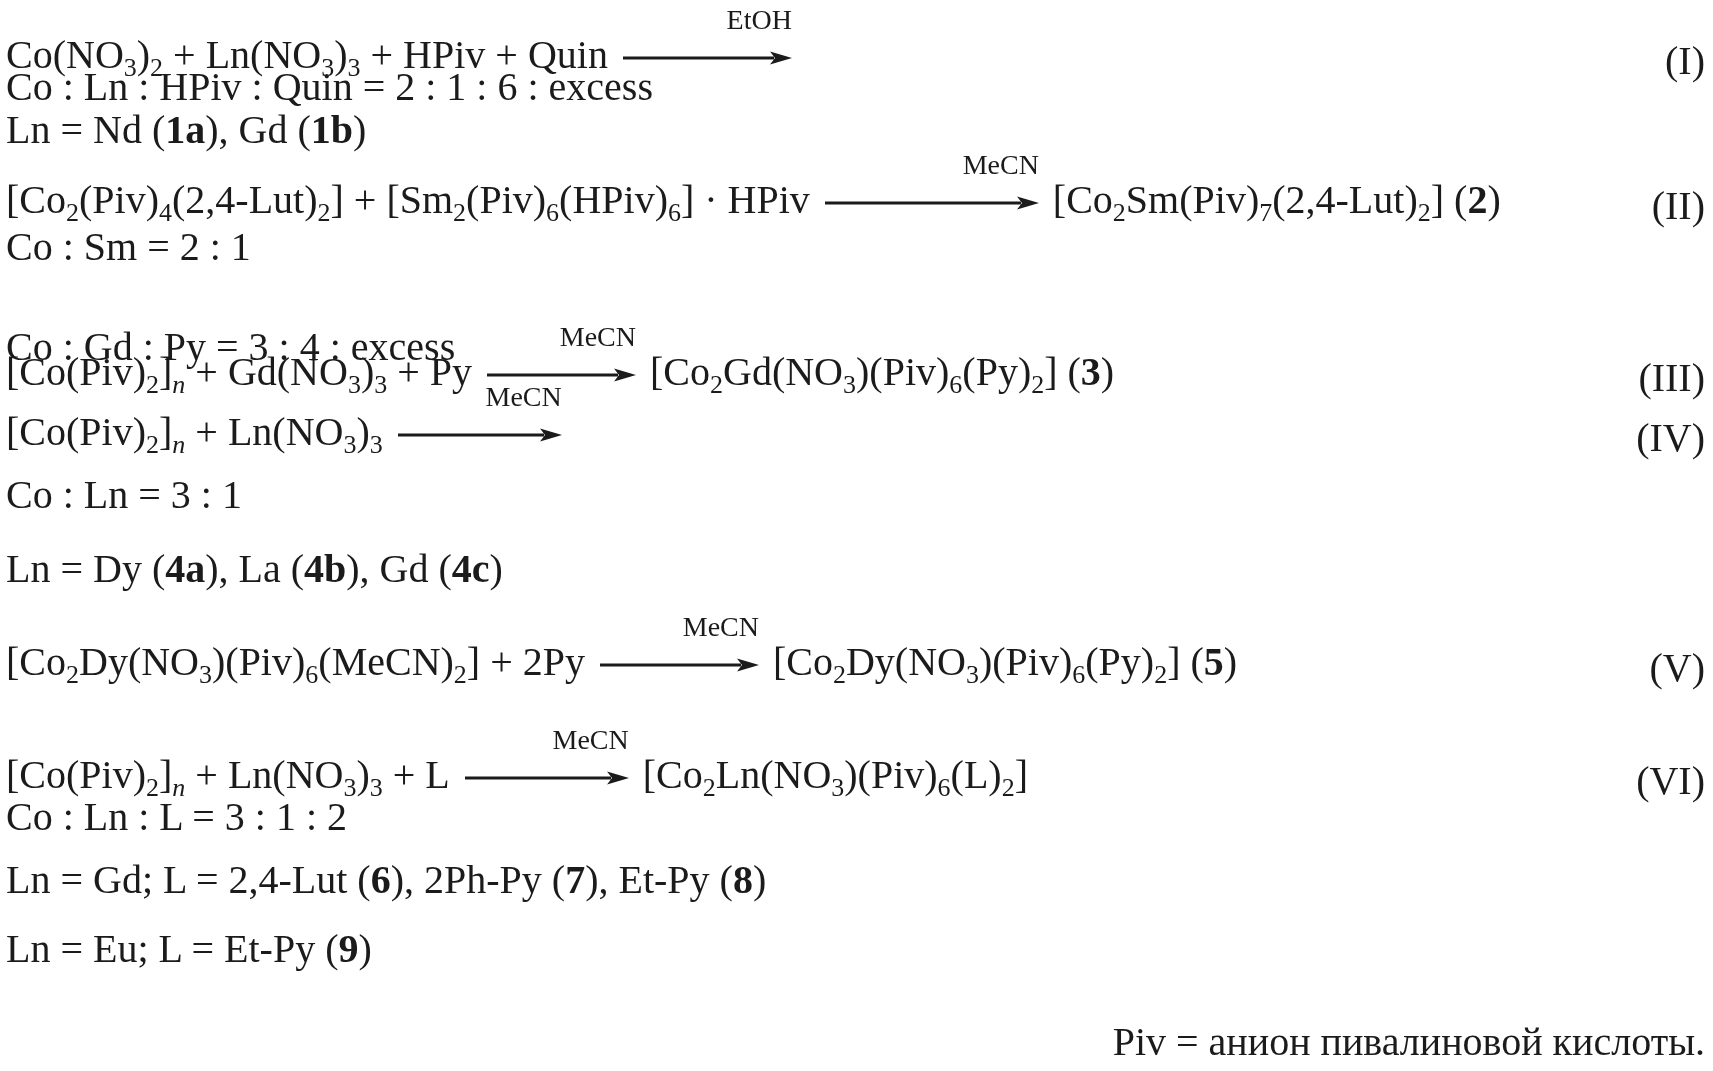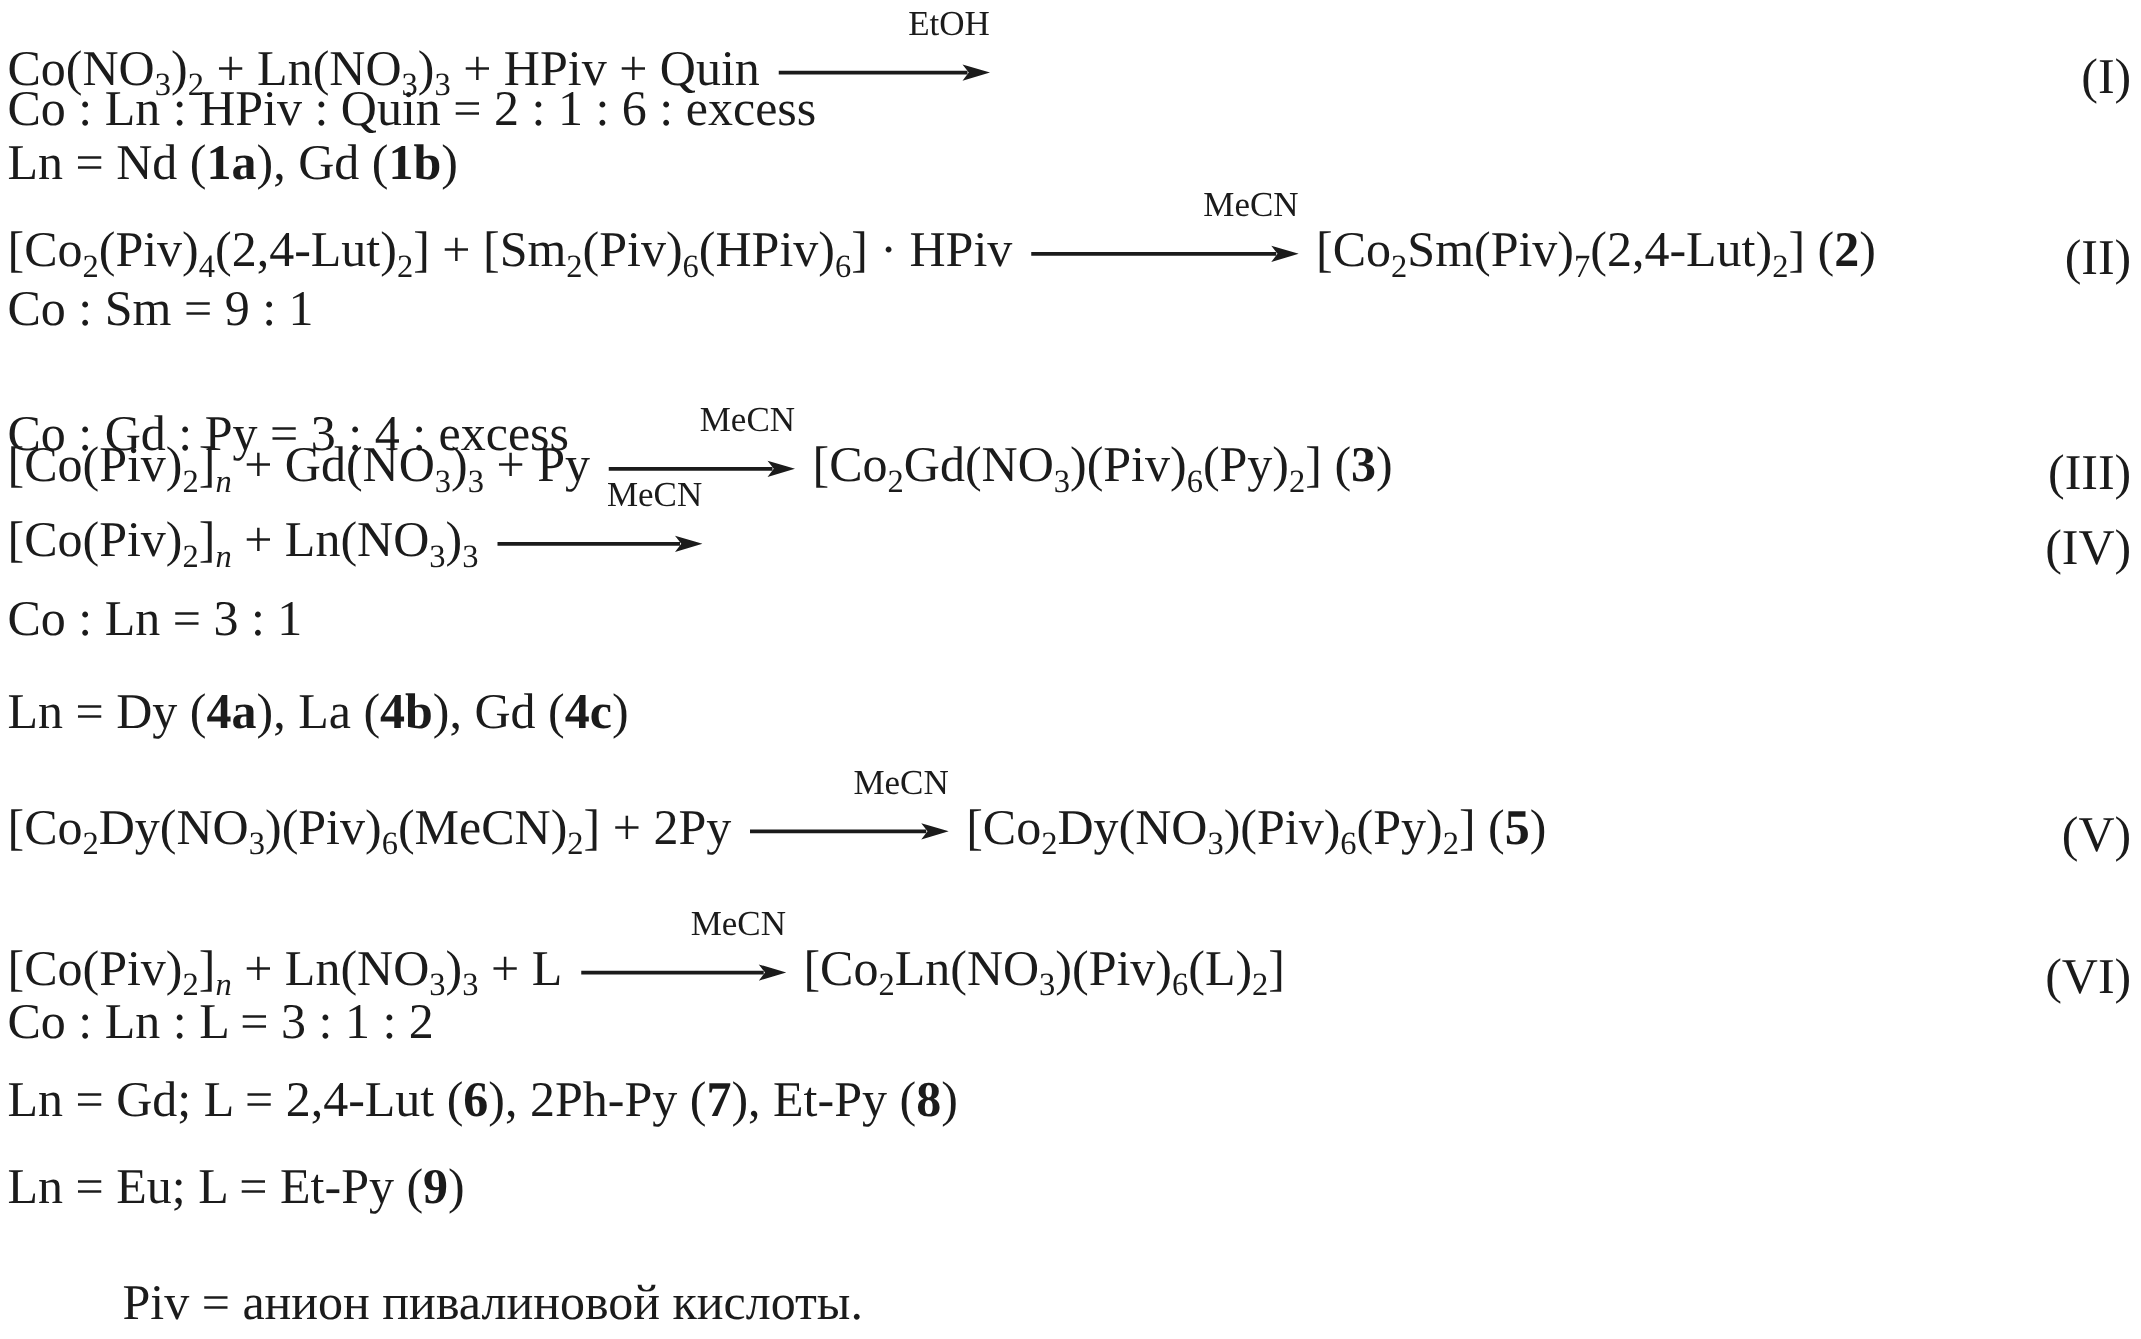--- a/index.html
+++ b/index.html
@@ -9,37 +9,37 @@
   .row{position:absolute;left:6px;right:8px;white-space:pre;
        font-size:40px;line-height:1.05;}
   .formula{display:inline;}
   .sub{font-size:65%;vertical-align:-0.32em;letter-spacing:0;}
   .sub.it{font-style:italic;}
   .formula b{font-weight:bold;}
   .arrow{display:inline-block;text-align:right;margin:0 14px;}
   .albl{font-size:28px;line-height:1.05;display:block;}
   .arrow svg{display:inline;margin-top:1px;}
   .tag{position:absolute;right:0;bottom:0;font-size:40px;line-height:1.05;}
-  .indent{padding-left:92px;}
+  .indent{padding-left:92px;text-align:right;}
 </style>
 </head>
 <body>
 
 <div id="scheme">
     <div class="row" style="top: 5px;"><span class="formula">Co(NO<span class="sub">3</span>)<span class="sub">2</span> + Ln(NO<span class="sub">3</span>)<span class="sub">3</span> + HPiv + Quin</span><span class="arrow"><span class="albl">EtOH</span><svg width="170" height="20" viewBox="0 0 170 20">
           <line x1="1" y1="10" x2="152" y2="10" stroke="#1b1b1b" stroke-width="3"></line>
           <polygon points="148,3.5 170,10 148,16.5 153,10" fill="#1b1b1b"></polygon>
         </svg></span><span class="tag">(I)</span></div>
     <div class="row" style="top: 66px;"><span class="formula">Co : Ln : HPiv : Quin = 2 : 1 : 6 : excess</span></div>
     <div class="row" style="top: 109px;"><span class="formula">Ln = Nd (<b>1a</b>), Gd (<b>1b</b>)</span></div>
     <div class="row" style="top: 150px;"><span class="formula">[Co<span class="sub">2</span>(Piv)<span class="sub">4</span>(2,4-Lut)<span class="sub">2</span>] + [Sm<span class="sub">2</span>(Piv)<span class="sub">6</span>(HPiv)<span class="sub">6</span>] · HPiv</span><span class="arrow"><span class="albl">MeCN</span><svg width="215" height="20" viewBox="0 0 215 20">
           <line x1="1" y1="10" x2="197" y2="10" stroke="#1b1b1b" stroke-width="3"></line>
           <polygon points="193,3.5 215,10 193,16.5 198,10" fill="#1b1b1b"></polygon>
         </svg></span><span class="formula">[Co<span class="sub">2</span>Sm(Piv)<span class="sub">7</span>(2,4-Lut)<span class="sub">2</span>] (<b>2</b>)</span><span class="tag">(II)</span></div>
-    <div class="row" style="top: 226px;"><span class="formula">Co : Sm = 9 : 1</span></div>
+    <div class="row" style="top: 226px;"><span class="formula">Co : Sm = 2 : 1</span></div>
     <div class="row" style="top: 274px; margin-top: 48px;"><span class="formula">[Co(Piv)<span class="sub">2</span>]<span class="sub it">n</span> + Gd(NO<span class="sub">3</span>)<span class="sub">3</span> + Py</span><span class="arrow"><span class="albl">MeCN</span><svg width="150" height="20" viewBox="0 0 150 20">
           <line x1="1" y1="10" x2="132" y2="10" stroke="#1b1b1b" stroke-width="3"></line>
           <polygon points="128,3.5 150,10 128,16.5 133,10" fill="#1b1b1b"></polygon>
         </svg></span><span class="formula">[Co<span class="sub">2</span>Gd(NO<span class="sub">3</span>)(Piv)<span class="sub">6</span>(Py)<span class="sub">2</span>] (<b>3</b>)</span><span class="tag">(III)</span></div>
     <div class="row" style="top: 326px;"><span class="formula">Co : Gd : Py = 3 : 4 : excess</span></div>
     <div class="row" style="top: 382px;"><span class="formula">[Co(Piv)<span class="sub">2</span>]<span class="sub it">n</span> + Ln(NO<span class="sub">3</span>)<span class="sub">3</span></span><span class="arrow"><span class="albl">MeCN</span><svg width="165" height="20" viewBox="0 0 165 20">
           <line x1="1" y1="10" x2="147" y2="10" stroke="#1b1b1b" stroke-width="3"></line>
           <polygon points="143,3.5 165,10 143,16.5 148,10" fill="#1b1b1b"></polygon>
         </svg></span><span class="tag">(IV)</span></div>
     <div class="row" style="top: 474px;"><span class="formula">Co : Ln = 3 : 1</span></div>

